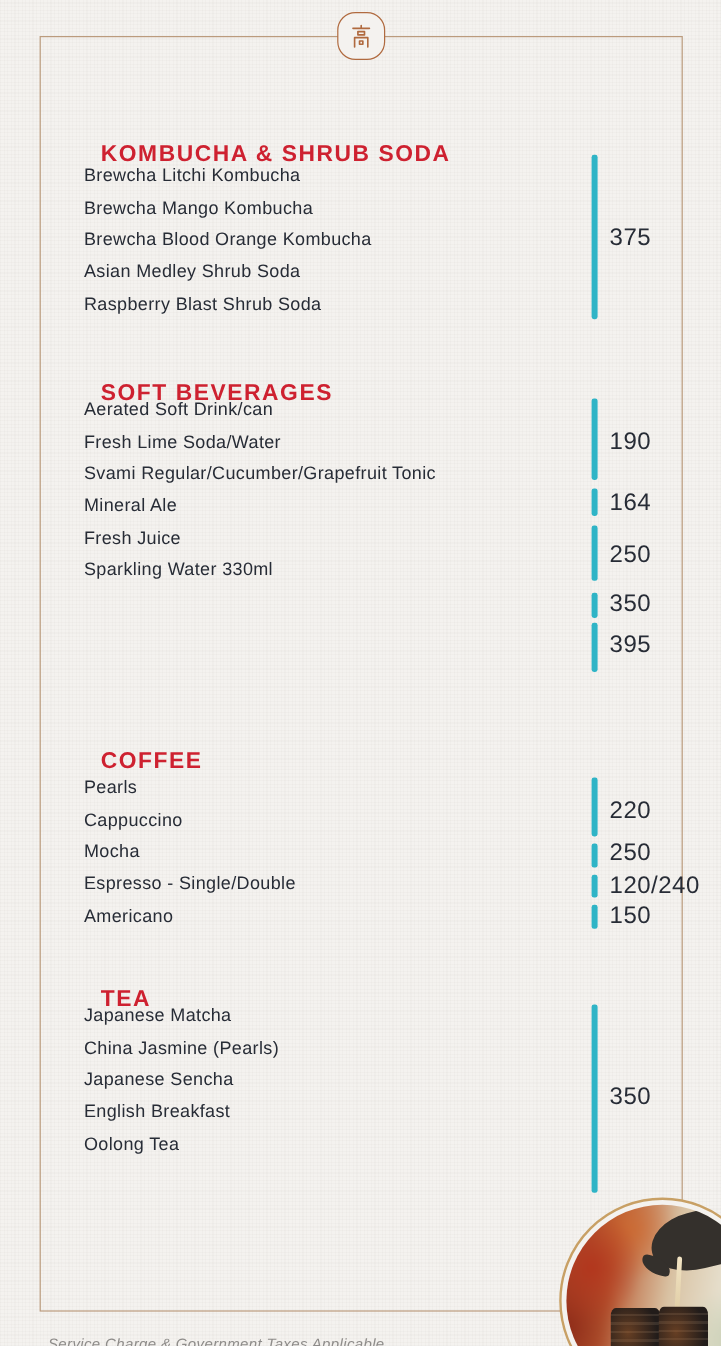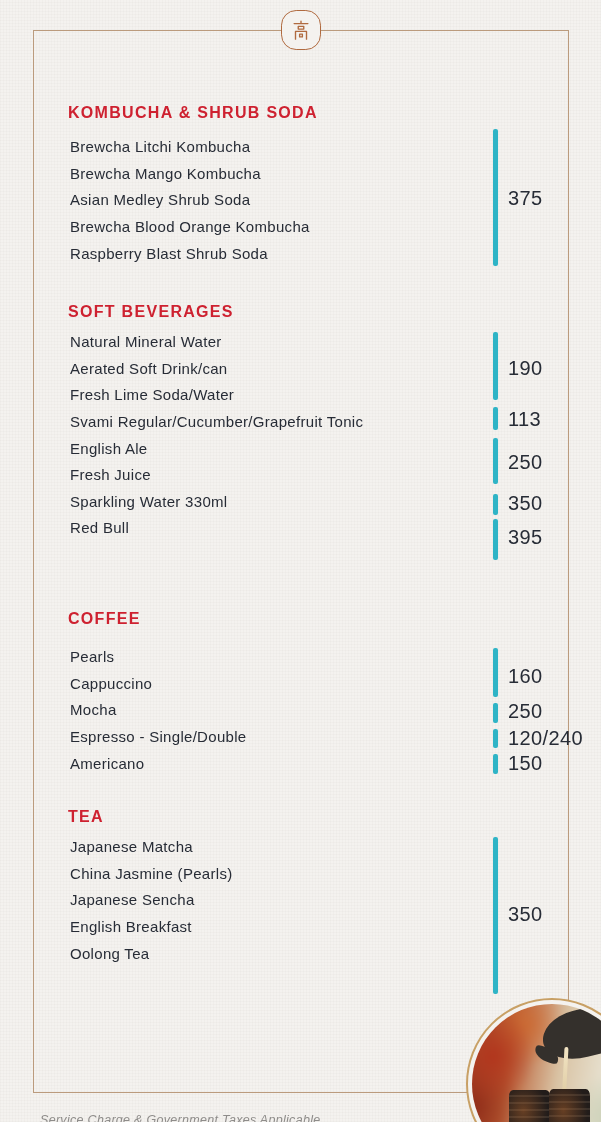--- a/index.html
+++ b/index.html
@@ -15,22 +15,22 @@
     position:absolute; left:33px; top:30px; width:536px; height:1063px;
     border:1px solid #bb9b7d; box-sizing:border-box;
   }
   .seal {
     position:absolute; left:281px; top:10px; width:40px; height:40px;
     background:#f4f2ef; border:1.5px solid #b06a3f; border-radius:38%;
     box-sizing:border-box; display:flex; align-items:center; justify-content:center;
   }
   .seal svg { width:22px; height:22px; }
   .sec-title {
-    position:absolute; left:68px; margin:0;
-    font-size:16px; font-weight:bold; letter-spacing:1.3px;
+    position:absolute; left:68px; margin:16px;
+    font-size:19px; font-weight:bold; letter-spacing:1.3px;
     color:#ce2130; line-height:20px; white-space:nowrap;
   }
   .rows { position:absolute; left:70px; }
   .item {
     height:26.65px; line-height:26.65px; font-size:15px;
     color:#272c36; letter-spacing:0.3px; white-space:nowrap;
   }
   .bar {
     position:absolute; left:493px; width:5px;
     background:#2fb4c6; border-radius:2px;
@@ -98,65 +98,63 @@
       <path d="M12 2.5 V5 M4.5 5 H19.5 M9 8 H15 V11 H9 Z M6 22 V13.5 H18 V22 M10.5 16.5 H13.5 V19.5 H10.5 Z" fill="none" stroke="#b06a3f" stroke-width="1.5" stroke-linecap="round" stroke-linejoin="round"></path>
     </svg>
   </div>
 
   
   <section class="menu-section">
     <h2 class="sec-title" style="top:103px">KOMBUCHA &amp; SHRUB SODA</h2>
     <div class="rows" style="top:134px">
       <div class="item">Brewcha Litchi Kombucha</div>
       <div class="item">Brewcha Mango Kombucha</div>
+      <div class="item">Brewcha Blood Orange Kombucha</div>
       <div class="item">Asian Medley Shrub Soda</div>
-      <div class="item">Brewcha Blood Orange Kombucha</div>
       <div class="item">Raspberry Blast Shrub Soda</div>
     </div>
     <div class="bar" style="top:129px;height:137px"></div>
     <div class="price" style="top:185px">375</div>
   </section>
 
   
   <section class="menu-section">
     <h2 class="sec-title" style="top:302px">SOFT BEVERAGES</h2>
     <div class="rows" style="top:329px">
-      <div class="item">Natural Mineral Water</div>
       <div class="item">Aerated Soft Drink/can</div>
       <div class="item">Fresh Lime Soda/Water</div>
       <div class="item">Svami Regular/Cucumber/Grapefruit Tonic</div>
-      <div class="item">English Ale</div>
+      <div class="item">Mineral Ale</div>
       <div class="item">Fresh Juice</div>
       <div class="item">Sparkling Water 330ml</div>
-      <div class="item">Red Bull</div>
     </div>
     <div class="bar" style="top:332px;height:68px"></div>
     <div class="price" style="top:355px">190</div>
     <div class="bar" style="top:407px;height:23px"></div>
-    <div class="price" style="top:406px">113</div>
+    <div class="price" style="top:406px">164</div>
     <div class="bar" style="top:438px;height:46px"></div>
     <div class="price" style="top:449px">250</div>
     <div class="bar" style="top:494px;height:21px"></div>
     <div class="price" style="top:490px">350</div>
     <div class="bar" style="top:519px;height:41px"></div>
     <div class="price" style="top:524px">395</div>
   </section>
 
   
   <section class="menu-section">
     <h2 class="sec-title" style="top:609px">COFFEE</h2>
     <div class="rows" style="top:644px">
       <div class="item">Pearls</div>
       <div class="item">Cappuccino</div>
       <div class="item">Mocha</div>
       <div class="item">Espresso - Single/Double</div>
       <div class="item">Americano</div>
     </div>
     <div class="bar" style="top:648px;height:49px"></div>
-    <div class="price" style="top:663px">160</div>
+    <div class="price" style="top:663px">220</div>
     <div class="bar" style="top:703px;height:20px"></div>
     <div class="price" style="top:698px">250</div>
     <div class="bar" style="top:729px;height:19px"></div>
     <div class="price" style="top:725px">120/240</div>
     <div class="bar" style="top:754px;height:20px"></div>
     <div class="price" style="top:750px">150</div>
   </section>
 
   
   <section class="menu-section">

